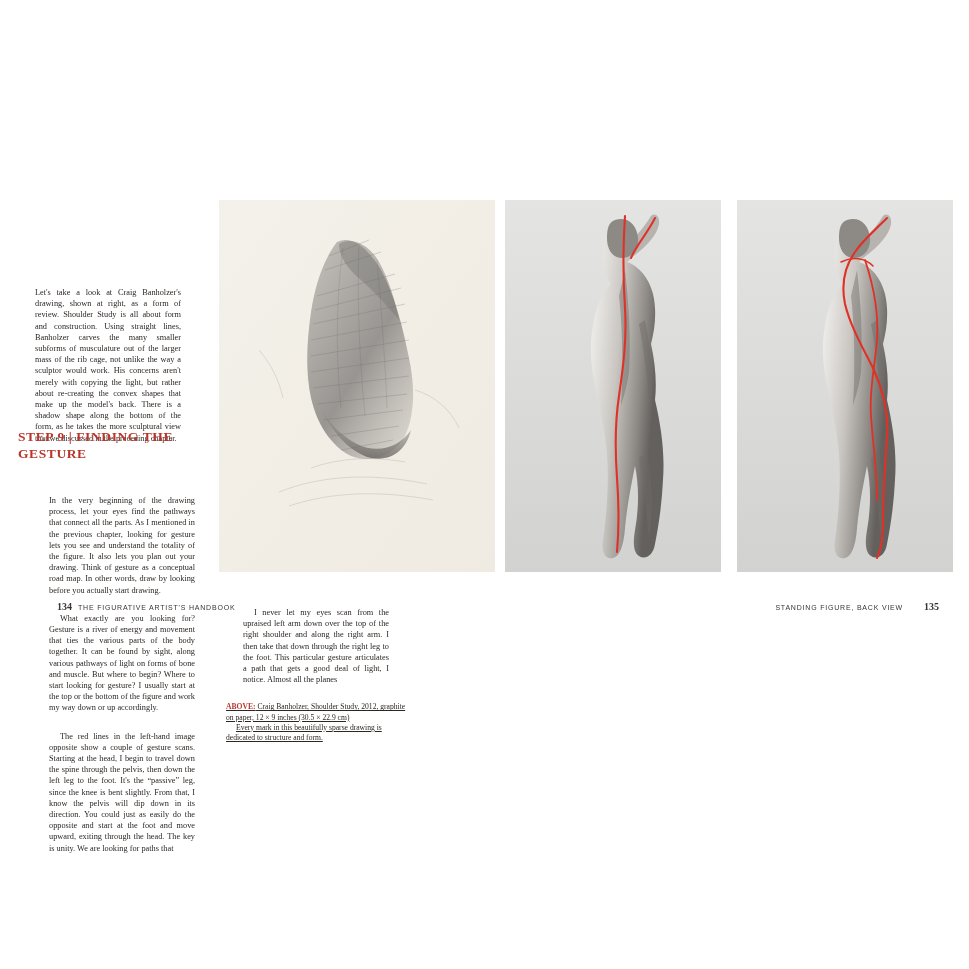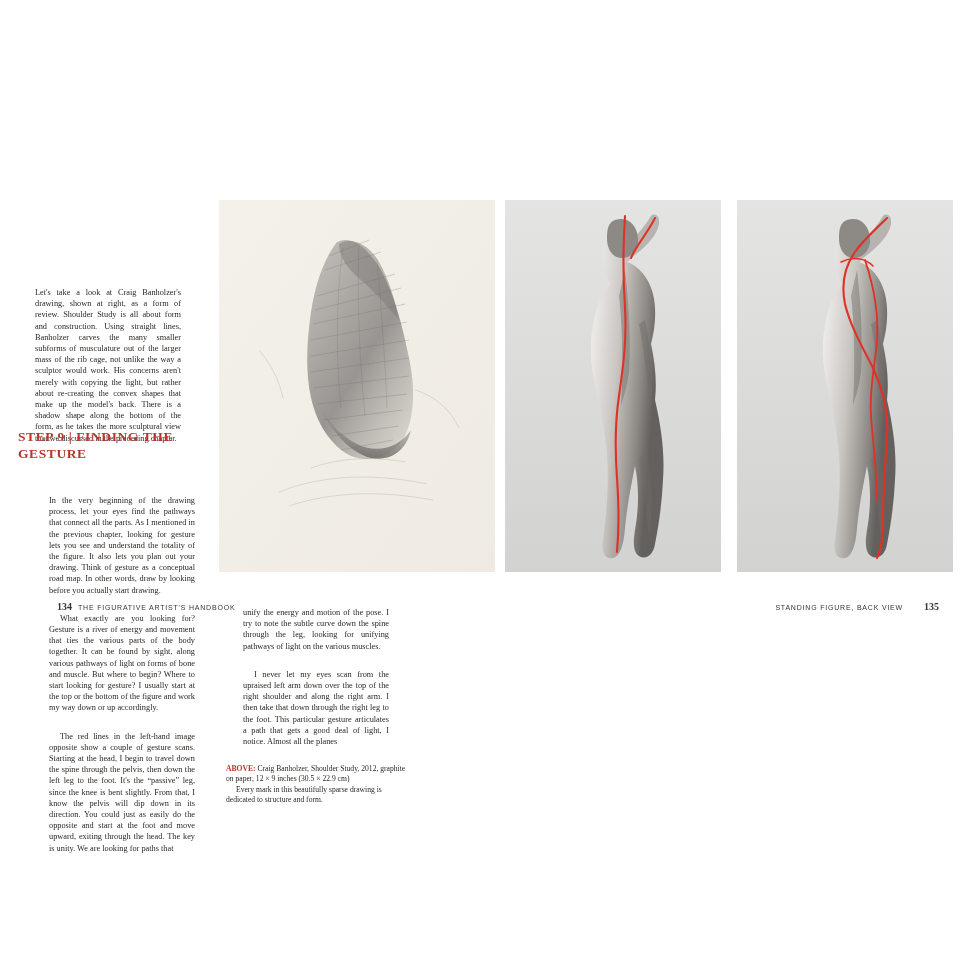--- a/index.html
+++ b/index.html
@@ -75,21 +75,21 @@
   .caption {
     font-size: 7.6px;
     line-height: 10.2px;
     text-align: left;
     margin-top: 9px;
   }
   .caption .lead {
     color: #b8352c;
     font-weight: bold;
   }
-  .caption p { text-indent: 0; margin: 0; }
+  .caption p { text-indent: 0; margin: 0; text-decoration: underline; }
   .caption p.indent { text-indent: 10px; }
 
   
   .art {
     position: absolute;
     overflow: hidden;
   }
   #art-1 {
     left: 219px;
     top: 200px;
@@ -151,21 +151,20 @@
 
     <div id="step-head">STEP 9 | FINDING THE GESTURE</div>
 
     <div class="col" id="gesture-col">
       <p class="first">In the very beginning of the drawing process, let your eyes find the pathways that connect all the parts. As I mentioned in the previous chapter, looking for gesture lets you see and understand the totality of the figure. It also lets you plan out your drawing. Think of gesture as a conceptual road map. In other words, draw by looking before you actually start drawing.</p>
       <p>What exactly are you looking for? Gesture is a river of energy and movement that ties the various parts of the body together. It can be found by sight, along various pathways of light on forms of bone and muscle. But where to begin? Where to start looking for gesture? I usually start at the top or the bottom of the figure and work my way down or up accordingly.</p>
       <p>The red lines in the left-hand image opposite show a couple of gesture scans. Starting at the head, I begin to travel down the spine through the pelvis, then down the left leg to the foot. It's the “passive” leg, since the knee is bent slightly. From that, I know the pelvis will dip down in its direction. You could just as easily do the opposite and start at the foot and move upward, exiting through the head. The key is unity. We are looking for paths that</p>
     </div>
 
     <div class="col" id="col2">
-      <p class="first">unify the energy and motion of the pose. I try to note the subtle curve down the spine through the leg, looking for unifying pathways of light on the various muscles.</p>
       <p>I never let my eyes scan from the upraised left arm down over the top of the right shoulder and along the right arm. I then take that down through the right leg to the foot. This particular gesture articulates a path that gets a good deal of light, I notice. Almost all the planes</p>
       <div class="caption">
         <p>
           <span class="lead">ABOVE:</span><span> Craig Banholzer, Shoulder Study, 2012, graphite on paper, 12 × 9 inches (30.5 × 22.9 cm)</span>
         </p>
         <p class="indent">Every mark in this beautifully sparse drawing is dedicated to structure and form.</p>
       </div>
     </div>
 
     <div class="folio" id="folio-left">

